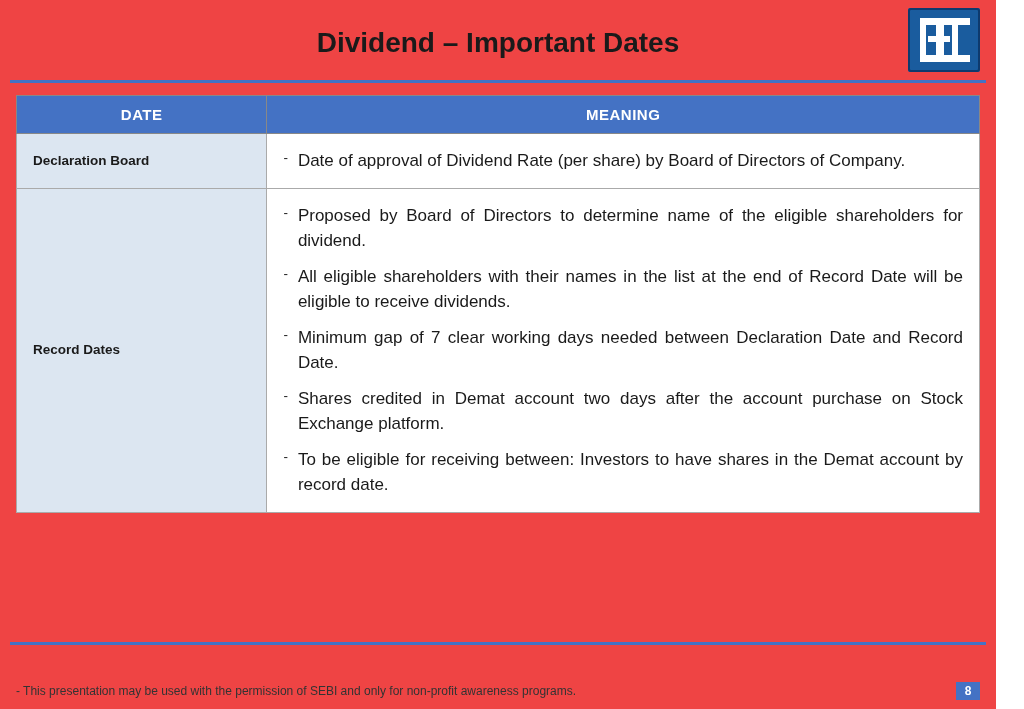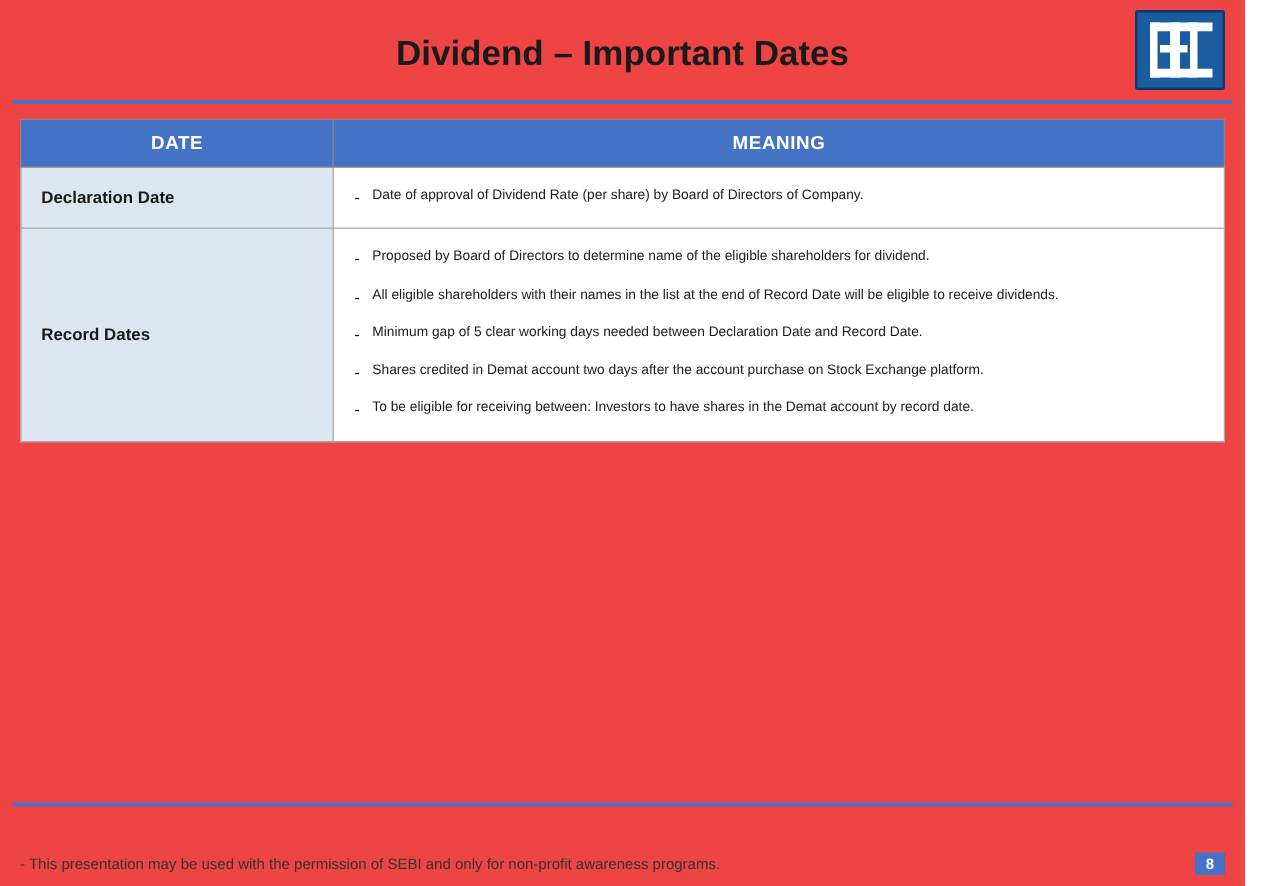--- a/index.html
+++ b/index.html
@@ -126,21 +126,21 @@
 
     .bullet-dash {
       flex-shrink: 0;
       margin-right: 10px;
       font-weight: normal;
       font-size: 13.5px;
     }
 
     .bullet-text {
       flex: 1;
-      font-size: 11px;
+      font-size: 17px;
       line-height: 1.5;
       text-align: justify;
     }
 
     
     .divider-bottom {
       height: 3px;
       background: #4472c4;
       margin: 0 10px;
     }
@@ -206,21 +206,21 @@
   <div class="main-content">
     <table class="data-table">
       <thead>
         <tr>
           <th class="th-date">DATE</th>
           <th class="th-meaning">MEANING</th>
         </tr>
       </thead>
       <tbody id="table-body">
       <tr>
-            <td class="date-col">Declaration Date</td>
+            <td class="date-col">Declaration Board</td>
             <td class="meaning-col">
               <ul class="bullet-list">
                 <li>
                   <span class="bullet-dash">-</span>
                   <span class="bullet-text">Date of approval of Dividend Rate (per share) by Board of Directors of Company.</span>
                 </li>
               </ul>
             </td>
           </tr>
           <tr>
@@ -230,21 +230,21 @@
                 <li>
                   <span class="bullet-dash">-</span>
                   <span class="bullet-text">Proposed by Board of Directors to determine name of the eligible shareholders for dividend.</span>
                 </li>
                 <li>
                   <span class="bullet-dash">-</span>
                   <span class="bullet-text">All eligible shareholders with their names in the list at the end of Record Date will be eligible to receive dividends.</span>
                 </li>
                 <li>
                   <span class="bullet-dash">-</span>
-                  <span class="bullet-text">Minimum gap of 5 clear working days needed between Declaration Date and Record Date.</span>
+                  <span class="bullet-text">Minimum gap of 7 clear working days needed between Declaration Date and Record Date.</span>
                 </li>
                 <li>
                   <span class="bullet-dash">-</span>
                   <span class="bullet-text">Shares credited in Demat account two days after the account purchase on Stock Exchange platform.</span>
                 </li>
                 <li>
                   <span class="bullet-dash">-</span>
                   <span class="bullet-text">To be eligible for receiving between: Investors to have shares in the Demat account by record date.</span>
                 </li>
               </ul>

